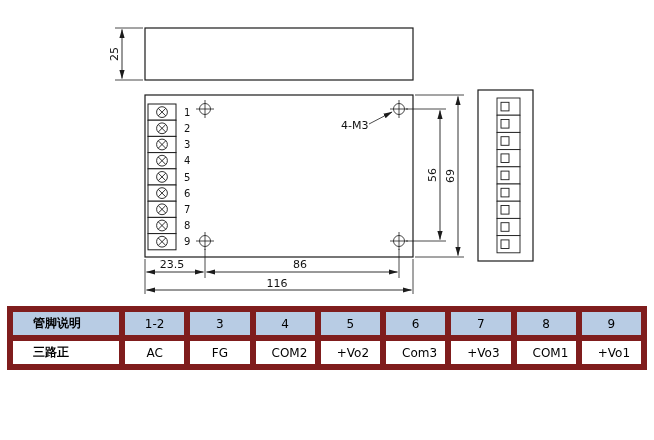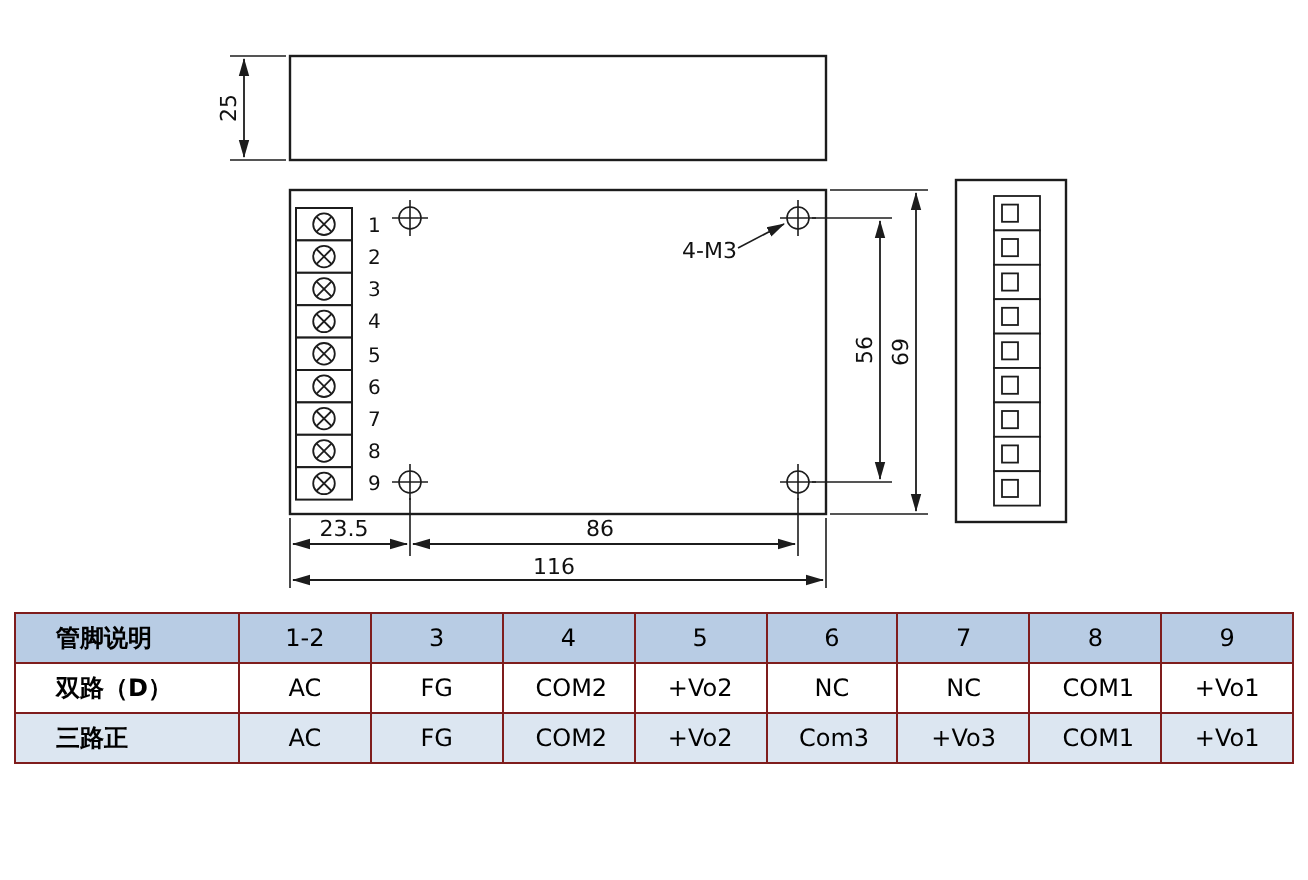--- a/index.html
+++ b/index.html
@@ -10,21 +10,21 @@
   svg.drawing { display:block; }
   .outline { fill:#ffffff; stroke:#1c1c1c; stroke-width:1.2; }
   .thin    { fill:none; stroke:#1c1c1c; stroke-width:0.8; }
   .ext     { stroke:#1c1c1c; stroke-width:0.8; }
   .dim     { stroke:#1c1c1c; stroke-width:0.9; }
   .dimtext { font-size:11px; fill:#111; }
   .tnum    { font-size:10px; fill:#111; }
 
   table.pin { border-collapse:collapse; table-layout:fixed; width:640px;
               margin:4px 7px 0 7px; font-size:12px; }
-  .pin th, .pin td { border:1px solid #7f1d1d; padding:3px 16px; text-align:center;
+  .pin th, .pin td { border:6px solid #7f1d1d; padding:3px 16px; text-align:center;
                      height:25px; overflow:hidden; white-space:nowrap; }
   .pin thead th { background:#b8cce4; font-weight:normal; }
   .pin tbody tr:nth-child(even) td { background:#dce6f1; }
   .pin .rowlabel { text-align:left; padding-left:20px; font-weight:bold; }
 </style>
 </head>
 <body>
 
 <div class="page">
 
@@ -171,31 +171,20 @@
         <th>4</th>
         <th>5</th>
         <th>6</th>
         <th>7</th>
         <th>8</th>
         <th>9</th>
       </tr>
     </thead>
     <tbody>
       <tr>
-        <td class="rowlabel">双路（D）</td>
-        <td>AC</td>
-        <td>FG</td>
-        <td>COM2</td>
-        <td>+Vo2</td>
-        <td>NC</td>
-        <td>NC</td>
-        <td>COM1</td>
-        <td>+Vo1</td>
-      </tr>
-      <tr>
         <td class="rowlabel">三路正</td>
         <td>AC</td>
         <td>FG</td>
         <td>COM2</td>
         <td>+Vo2</td>
         <td>Com3</td>
         <td>+Vo3</td>
         <td>COM1</td>
         <td>+Vo1</td>
       </tr>

